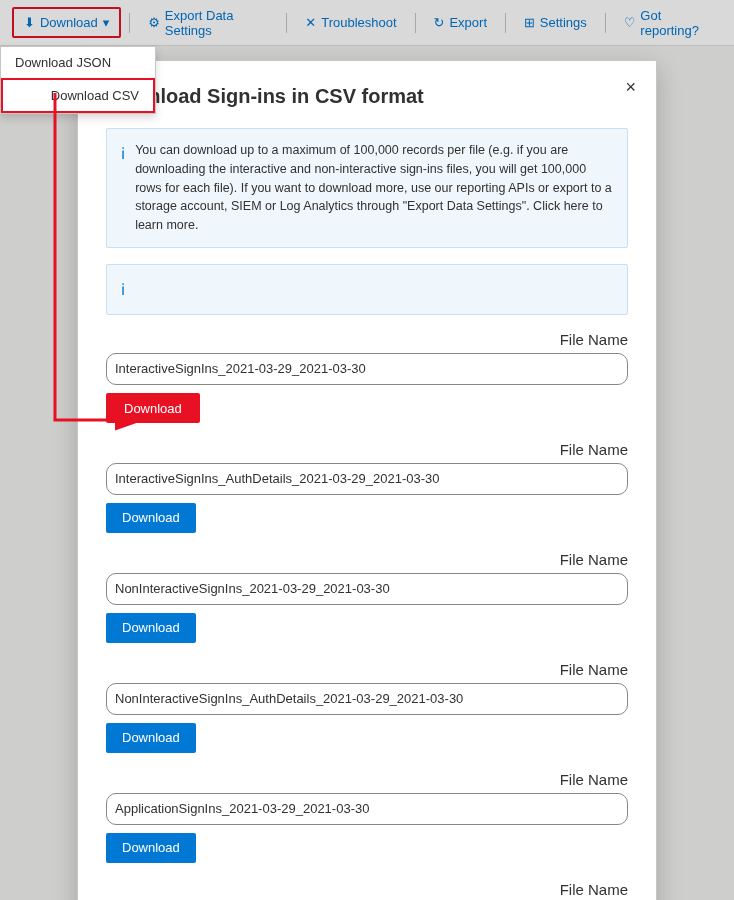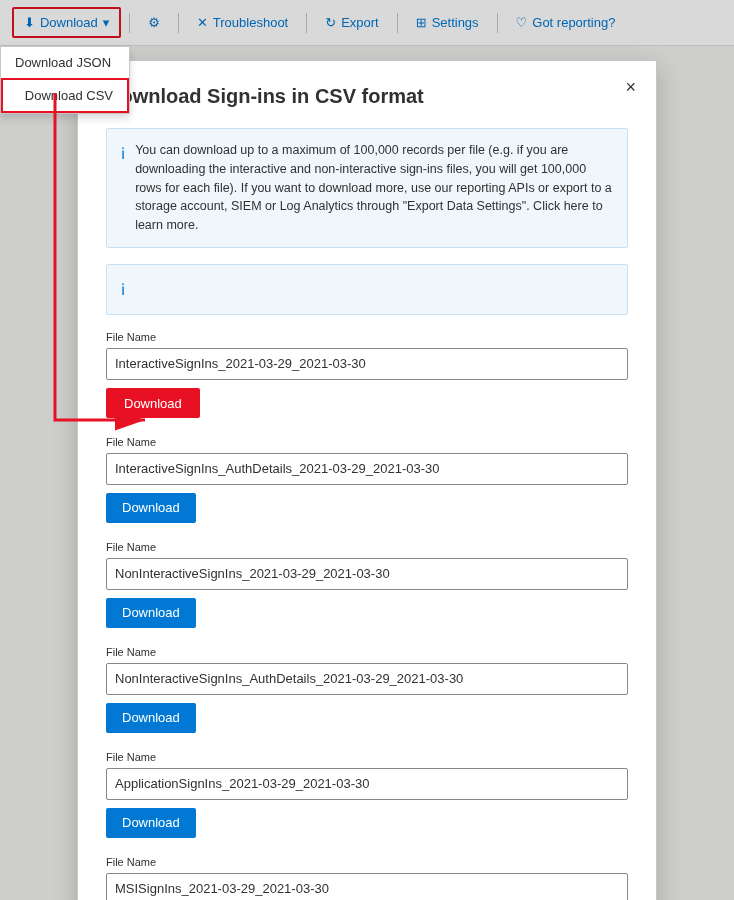--- a/index.html
+++ b/index.html
@@ -55,21 +55,21 @@
 
     
     .dropdown-menu {
       position: absolute;
       top: 46px;
       left: 0;
       background: #fff;
       border: 1px solid #c8c6c4;
       box-shadow: 0 4px 8px rgba(0,0,0,0.15);
       z-index: 100;
-      width: 130px;
+      width: 156px;
     }
     .dropdown-item {
       padding: 8px 14px;
       cursor: pointer;
       font-size: 13px;
       color: #323130;
     }
     .dropdown-item.highlighted {
       border: 2px solid #e81123;
       background: #fff;
@@ -144,30 +144,31 @@
       font-size: 16px;
       flex-shrink: 0;
       margin-top: 1px;
     }
 
     
     .file-section {
       margin-bottom: 18px;
     }
     .file-label {
-      font-size: 11px;
+      font-size: 15px;
       color: #323130;
       margin-bottom: 5px;
       font-weight: 400;
+      text-align: right;
     }
     .file-input {
       width: 100%;
       padding: 6px 8px;
       border: 1px solid #8a8886;
-      border-radius: 2px;
+      border-radius: 10px;
       font-size: 13px;
       color: #323130;
       background: #fff;
       margin-bottom: 8px;
       height: 32px;
     }
     .download-btn {
       background: #0078d4;
       color: #fff;
       border: none;
@@ -189,20 +190,21 @@
   <button class="toolbar-download-btn download-top-btn-bordered">
     <span>⬇</span>
     <span>Download</span>
     <span>▾</span>
   </button>
 
   <div class="toolbar-divider"></div>
 
   <div class="toolbar-item">
     <span>⚙</span>
+    <span>Export Data Settings</span>
   </div>
 
   <div class="toolbar-divider"></div>
 
   <div class="toolbar-item">
     <span>✕</span>
     <span>Troubleshoot</span>
   </div>
 
   <div class="toolbar-divider"></div>

